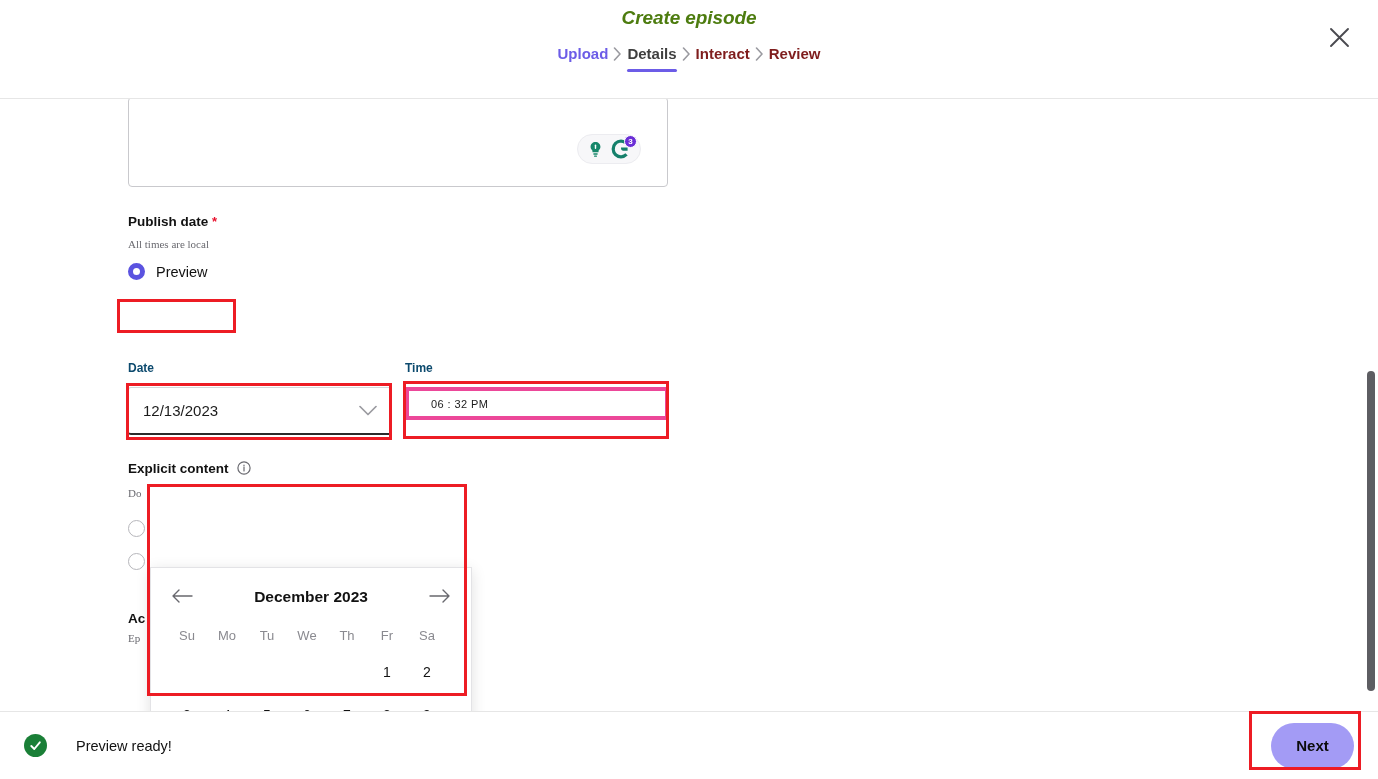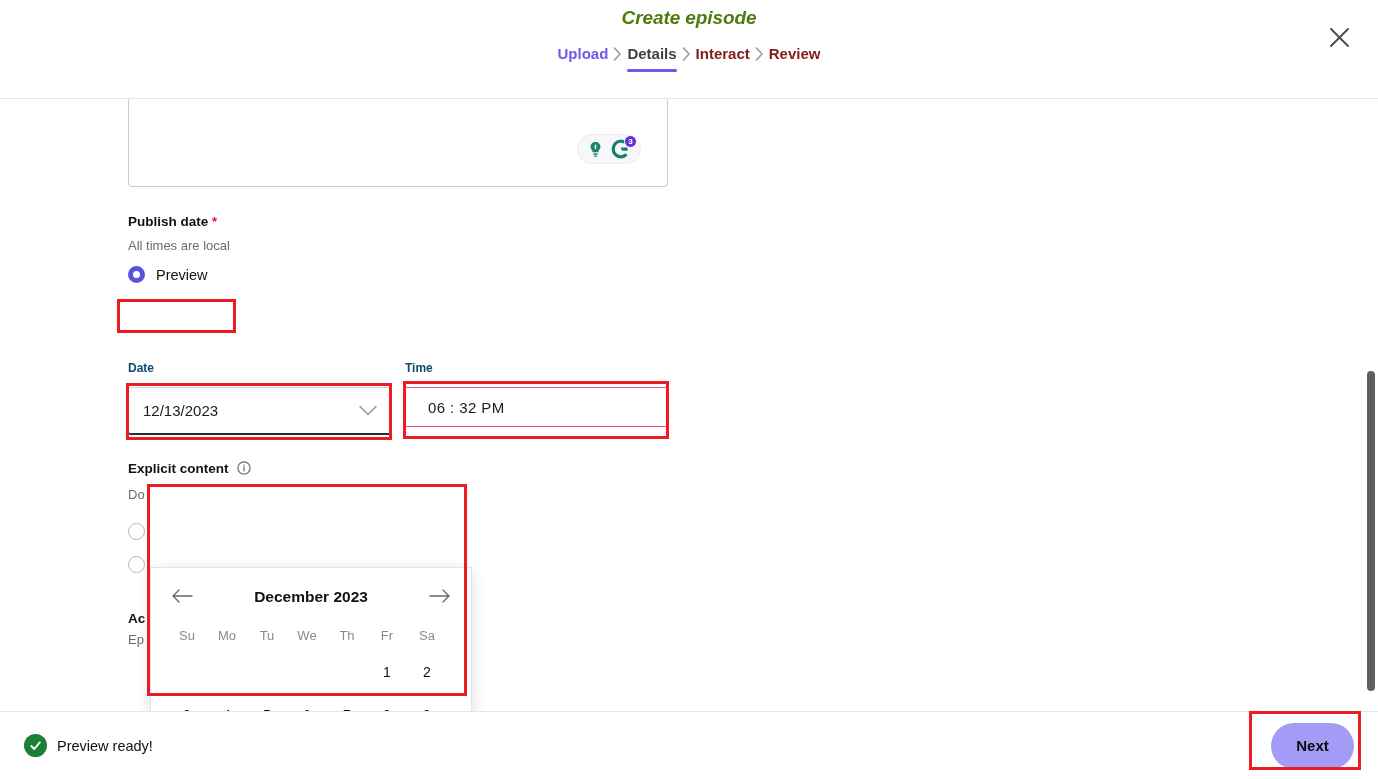--- a/index.html
+++ b/index.html
@@ -73,21 +73,21 @@
     width: 13px; height: 13px; border-radius: 50%;
     background: #6b2fd6; color: #fff; font-size: 8px;
     display: flex; align-items: center; justify-content: center;
     font-weight: bold; border: 1.5px solid #fff;
   }
 
   .field-label {
     font-size: 13.5px; font-weight: bold; color: #121212; margin: 0;
   }
   .req-star { color: #e8112d; font-size: 13px; }
-  .helper-text { font-size: 13px; color: #6a6a70; margin-top: 9px; }
+  .helper-text { font-size: 11px; color: #6a6a70; margin-top: 9px; font-family: Liberation Serif, serif; }
 
   
   .publish-group { position: absolute; left: 128px; top: 115px; width: 540px; }
 
   .radio-row { display: flex; align-items: center; height: 23px; gap: 11px; }
   .radio-row.now { margin-top: 23px; }
   .radio-row.schedule { margin-top: 10px; }
   .radio {
     width: 17px; height: 17px; border-radius: 50%;
     border: 1.6px solid #b6b6bb; background: #fff; flex: 0 0 auto;
@@ -111,24 +111,24 @@
     margin-top: 12px;
     width: 264px; height: 48px;
     border: 1px solid #d5d5d9; border-bottom: 2px solid #2b2b2b;
     border-radius: 3px; background: #fff;
     display: flex; align-items: center; padding: 0 14px;
     font-size: 15px; color: #1b1b1b; position: relative;
   }
   .chev { position: absolute; right: 14px; top: 50%; transform: translateY(-50%); }
   .time-input {
     margin-top: 12px;
-    width: 264px; height: 40px;
-    border: 1px solid #ec4899; background: #fff;
+    width: 264px; height: 33px;
+    border: 4px solid #ec4899; background: #fff;
     display: flex; align-items: center; padding: 0 22px;
-    font-size: 15px; color: #1b1b1b; letter-spacing: 0.4px;
+    font-size: 11px; color: #1b1b1b; letter-spacing: 0.4px;
   }
 
   
   .explicit-group { position: absolute; left: 128px; top: 362px; width: 540px; }
   .explicit-radios { margin-top: 18px; }
   .explicit-radios .radio-row { margin-top: 10px; }
 
   
   .additional-group { position: absolute; left: 128px; top: 512px; width: 540px; }
   .additional-group .helper-text { margin-top: 6px; }
@@ -175,21 +175,21 @@
     background: #5d5d62; border-radius: 4px;
   }
 
   
   .footer {
     position: absolute; left: 0; bottom: 0; width: 1378px; height: 68px;
     background: #fff; border-top: 1px solid #e6e6e6;
     display: flex; align-items: center; justify-content: space-between;
     padding: 0 24px;
   }
-  .status { display: flex; align-items: center; gap: 10px; }
+  .status { display: flex; align-items: center; gap: 29px; }
   .status-icon {
     width: 23px; height: 23px; border-radius: 50%; background: #1a7f37;
     display: flex; align-items: center; justify-content: center;
   }
   .status-text { font-size: 14.5px; color: #121212; }
   .next-btn {
     width: 83px; height: 46px; border: none; border-radius: 23px;
     background: #a39bf5; color: #0c0c0c;
     font-family: "Liberation Sans", sans-serif;
     font-size: 15px; font-weight: bold; cursor: pointer;

